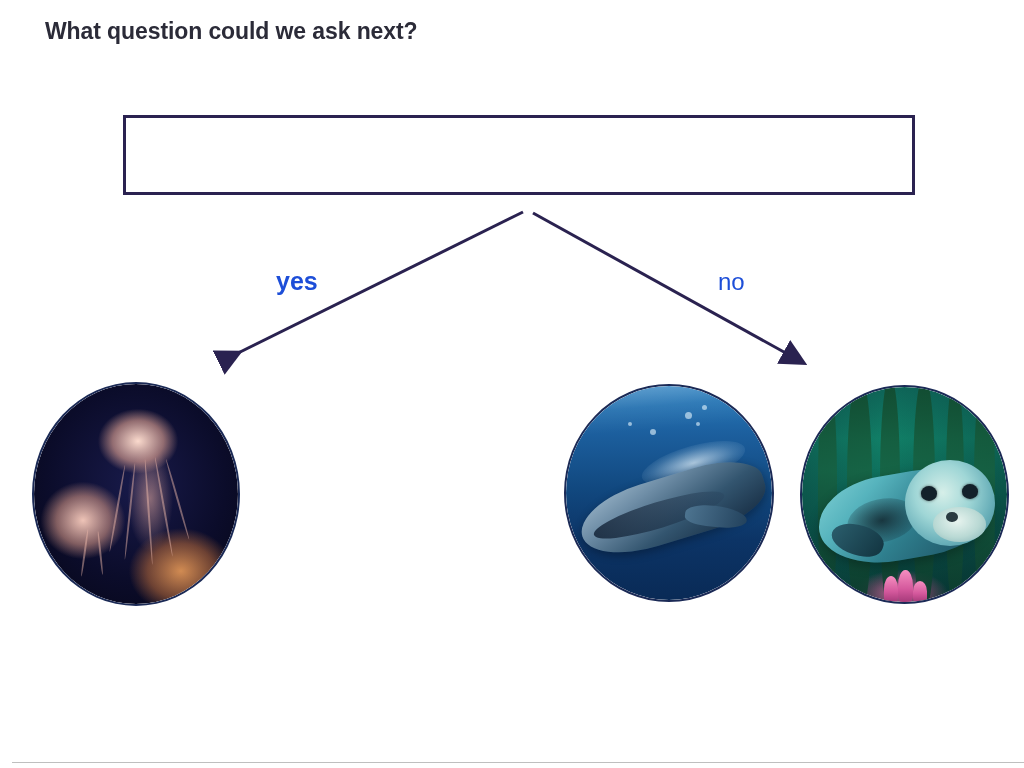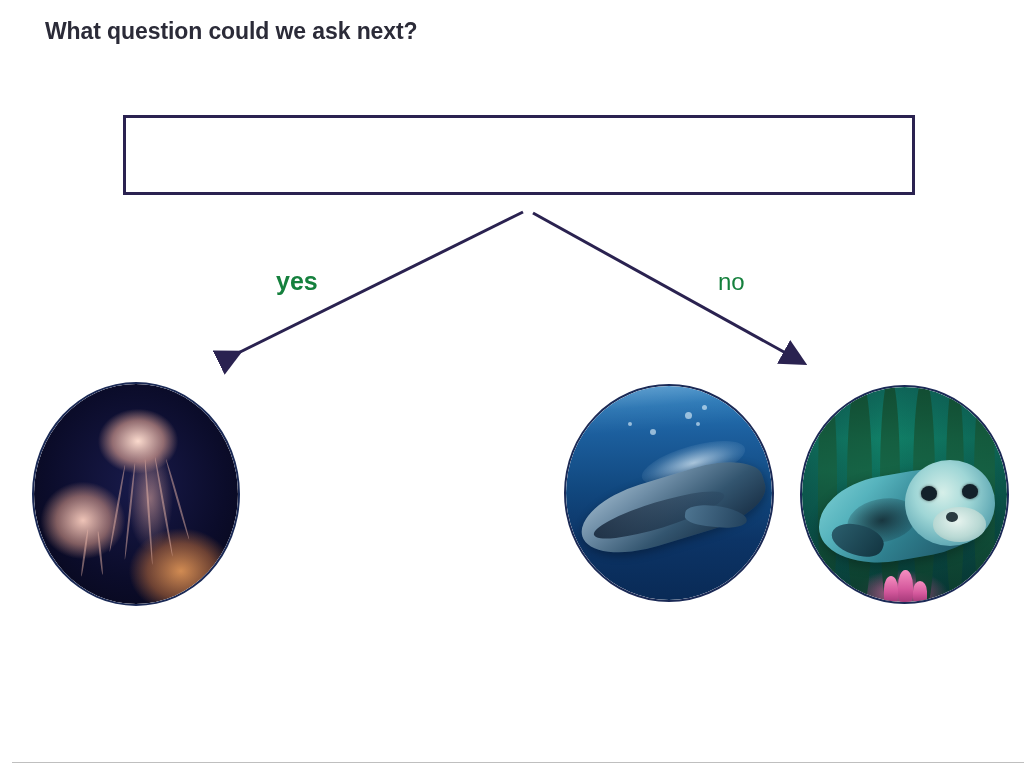--- a/index.html
+++ b/index.html
@@ -71,21 +71,21 @@
   #arrows-layer {
     position: absolute;
     left: 0; top: 0;
     width: 1024px; height: 768px;
     pointer-events: none;
   }
 
   
   .branch-label {
     position: absolute;
-    color: #15803d;
+    color: #1d4ed8;
     white-space: nowrap;
   }
   #branch-label-yes {
     left: 264px;
     top: 267px;
     font-size: 25px;
     font-weight: bold;
   }
   #branch-label-no {
     left: 706px;

